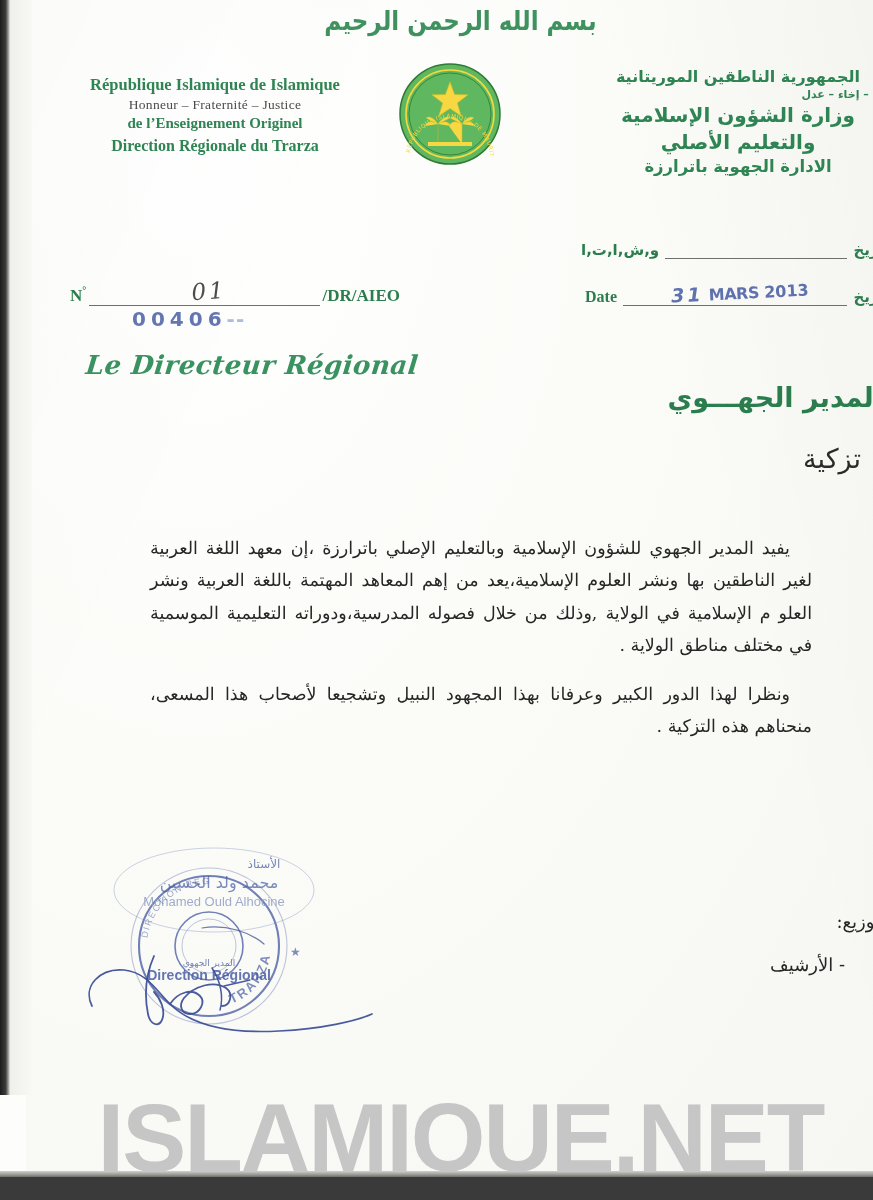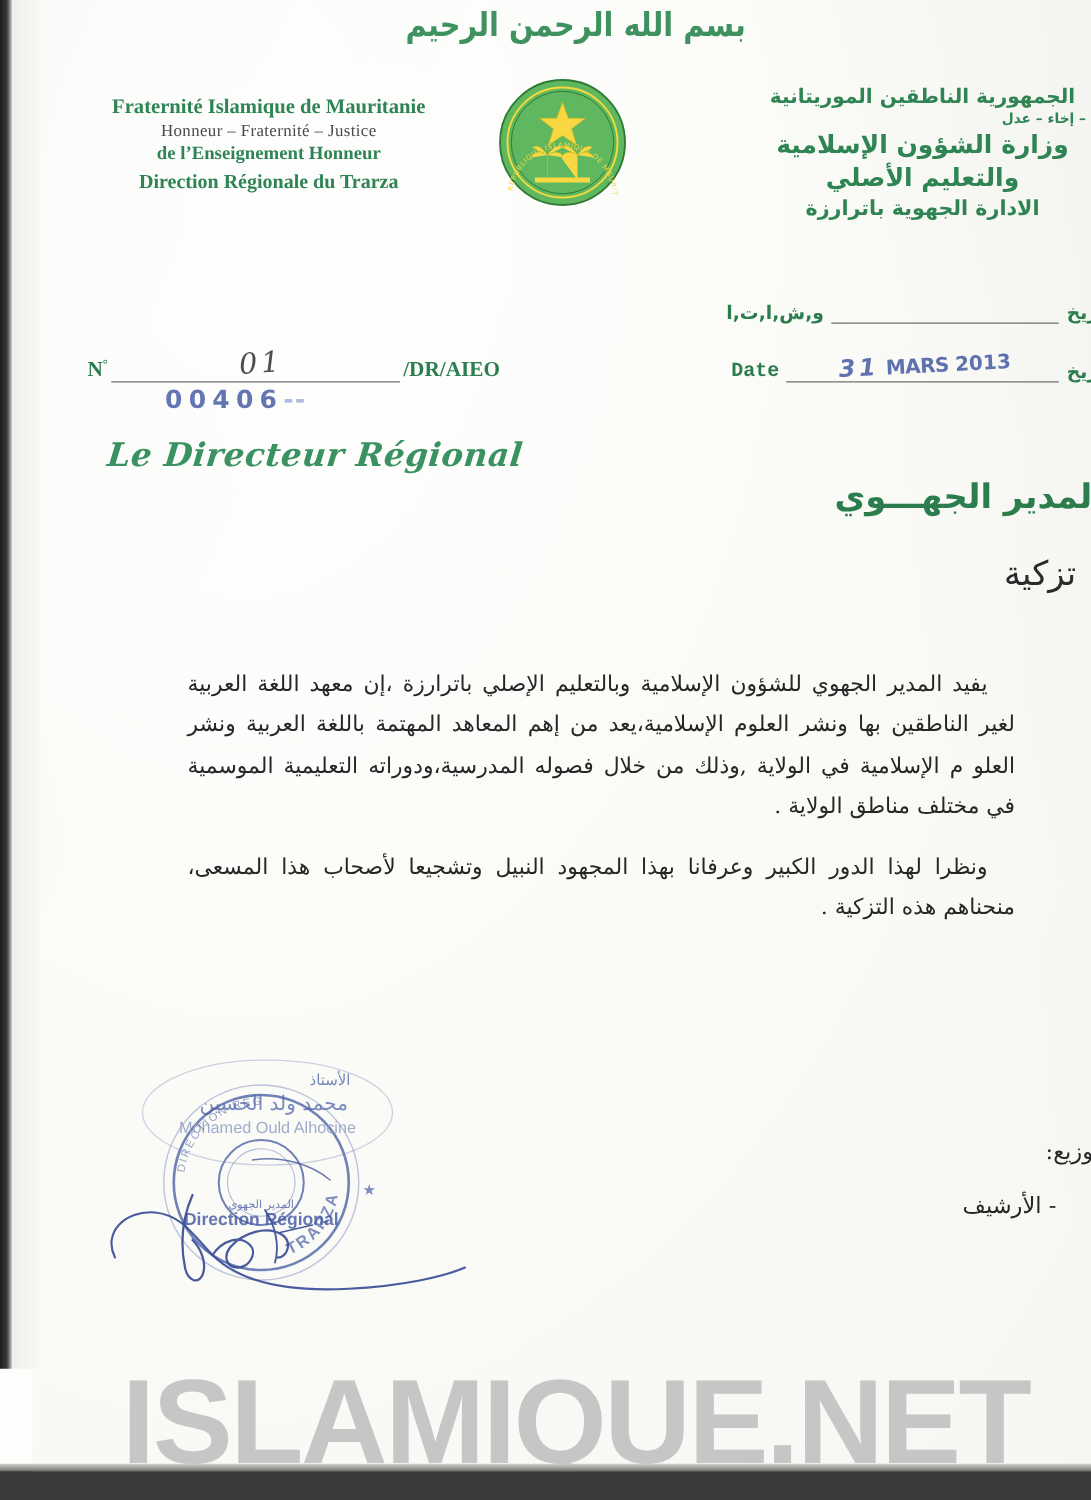--- a/index.html
+++ b/index.html
@@ -199,21 +199,21 @@
     height: 20px;
     margin: 0 6px;
     position: relative;
   }
   .date-row .dtail {
     white-space: nowrap;
     font-size: 15px;
     font-weight: bold;
   }
   .date-word {
-    font-family: Liberation Mono, monospace;
+    font-family: Liberation Serif, serif;
     font-size: 16px;
     font-weight: bold;
     color: #2b7d4d;
     white-space: nowrap;
     margin-left: 4px;
   }
   .date-stamp {
     position: absolute;
     right: 92px; top: -4px;
     color: #4a5fa5;
@@ -326,23 +326,23 @@
       <defs>
         <path id="capPath" d="M 52 96 m -40 0 a 40 40 0 1 1 80 0"></path>
       </defs>
       <text font-family="DejaVu Sans, sans-serif" font-size="5.6" fill="#f7d842" letter-spacing="0.6">
         <textPath href="#capPath" startOffset="4%">REPUBLIQUE ISLAMIQUE DE MAURITANIE</textPath>
       </text>
     </svg>
   </div>
 
   <div class="header-fr">
-    <div class="l1">Fraternité Islamique de Mauritanie</div>
+    <div class="l1">République Islamique de Islamique</div>
     <div class="l2">Honneur – Fraternité – Justice</div>
-    <div class="l4">de l’Enseignement Honneur</div>
+    <div class="l4">de l’Enseignement Originel</div>
     <div class="l5">Direction Régionale du Trarza</div>
   </div>
 
   <div class="header-ar">
     <div class="a1">الجمهورية الناطقين الموريتانية</div>
     <div class="a2">شرف – إخاء – عدل</div>
     <div class="a3">وزارة الشؤون الإسلامية</div>
     <div class="a4">والتعليم الأصلي</div>
     <div class="a5">الادارة الجهوية باترارزة</div>
   </div>

